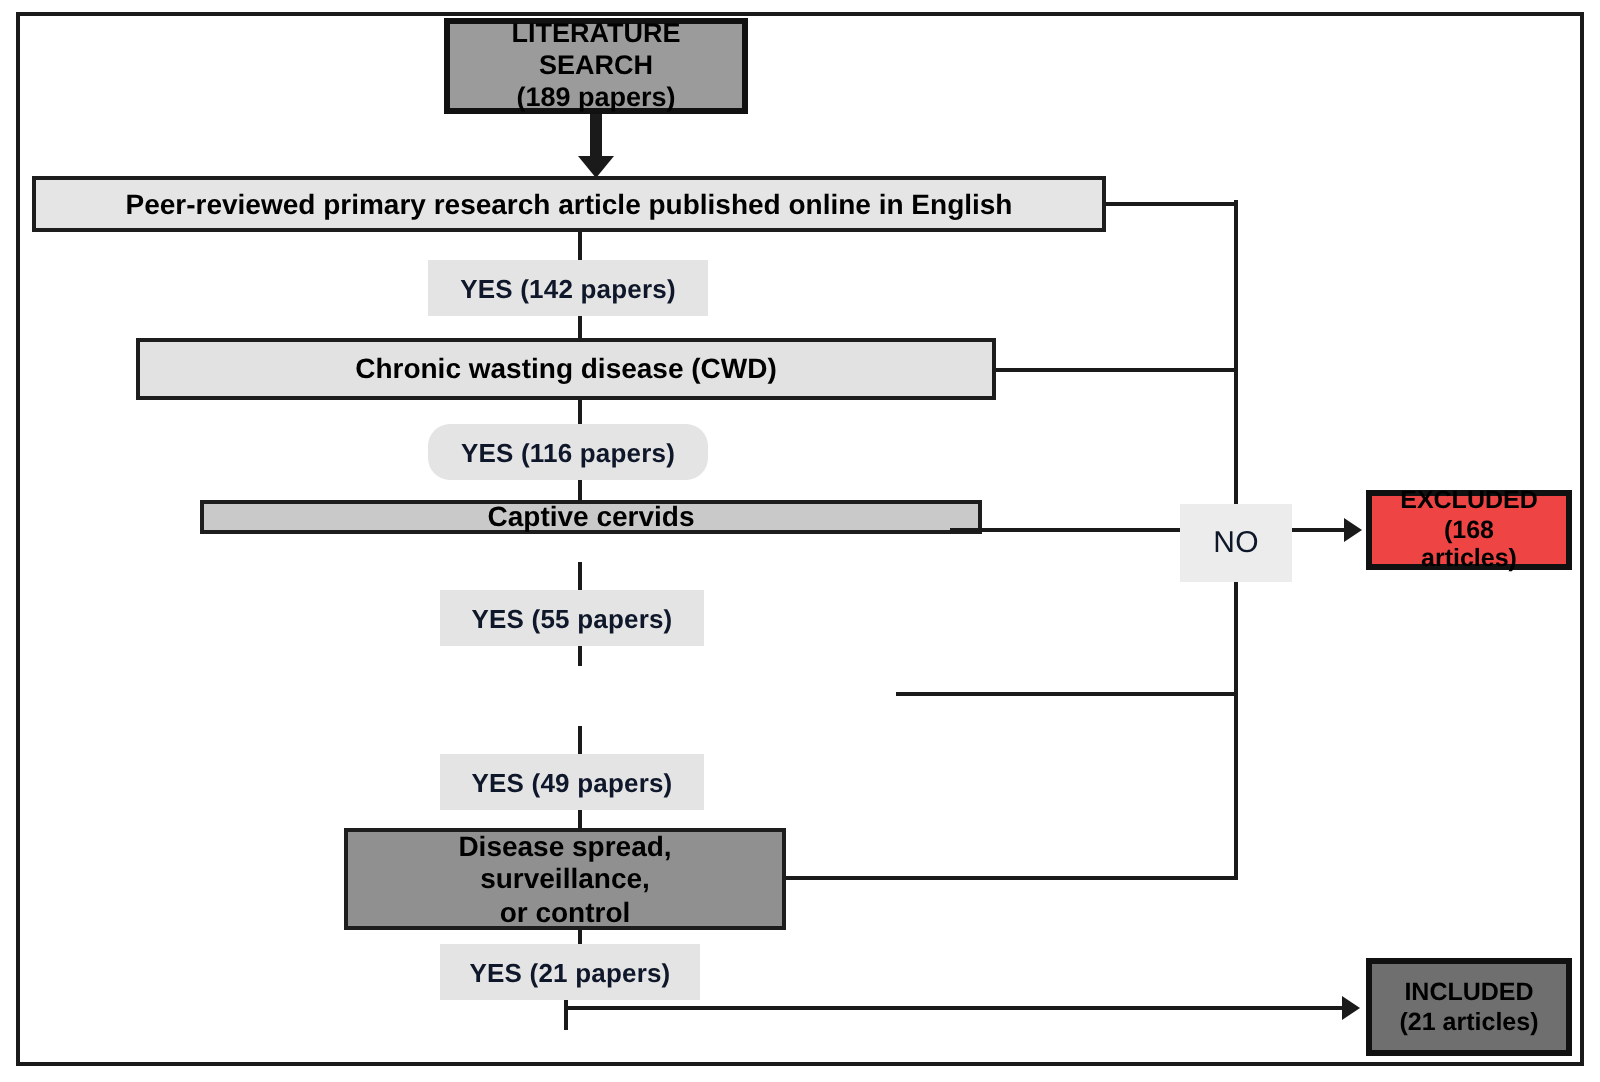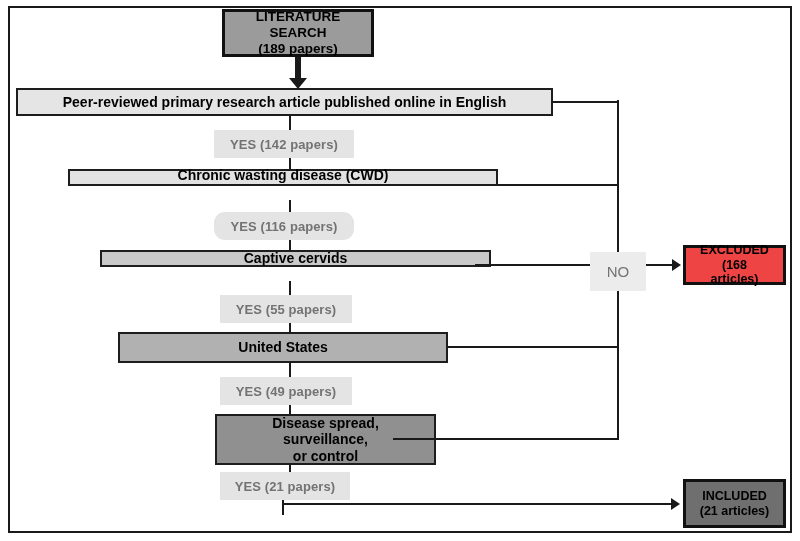--- a/index.html
+++ b/index.html
@@ -26,21 +26,21 @@
   .fill-cwd{background:#e2e2e2;}
   .fill-cap{background:#c9c9c9;}
   .fill-us{background:#b1b1b1;}
   .fill-dis{background:#909090;}
   .fill-exc{background:#ef4444;}
   .fill-inc{background:#6f6f6f;}
 
   
   .pill{position:absolute;box-sizing:border-box;display:flex;align-items:center;
         justify-content:center;background:#e4e4e4;font-weight:bold;font-size:13px;
-        color:#737373;letter-spacing:.1px;}
+        color:#0f172a;letter-spacing:.1px;}
   .pill.no{font-weight:normal;font-size:15px;background:#ececec;}
 
   
   .vline{position:absolute;background:#1a1a1a;width:2px;}
   .hline{position:absolute;background:#1a1a1a;height:2px;}
   .vline.thick{width:6px;}
 
   
   .arrow-down{position:absolute;width:0;height:0;
         border-left:9px solid transparent;border-right:9px solid transparent;
@@ -71,21 +71,21 @@
   </div>
 
   <div class="hline" style="left:553px;top:101px;width:66px;"></div>
 
   <div class="vline" style="left:289px;top:116px;height:17px;"></div>
 
   <div class="pill" style="left:214px;top:130px;width:140px;height:28px;">YES (142 papers)</div>
 
   <div class="vline" style="left:289px;top:158px;height:12px;"></div>
 
-  <div class="node med fill-cwd" style="left:68px;top:169px;width:430px;height:17px;font-size:14px;align-items:flex-end;">
+  <div class="node med fill-cwd" style="left:68px;top:169px;width:430px;height:31px;font-size:14px;">
     <span>Chronic wasting disease (CWD)</span>
   </div>
 
   <div class="hline" style="left:498px;top:184px;width:121px;"></div>
 
   <div class="vline" style="left:289px;top:200px;height:14px;"></div>
 
   <div class="pill" style="left:214px;top:212px;width:140px;height:28px;border-radius:11px;">YES (116 papers)</div>
 
   <div class="vline" style="left:289px;top:240px;height:11px;"></div>
@@ -95,33 +95,30 @@
   </div>
 
   <div class="hline" style="left:475px;top:264px;width:118px;"></div>
 
   <div class="vline" style="left:289px;top:281px;height:16px;"></div>
 
   <div class="pill" style="left:220px;top:295px;width:132px;height:28px;">YES (55 papers)</div>
 
   <div class="vline" style="left:289px;top:323px;height:10px;"></div>
 
-  <div class="node med fill-us" style="left:118px;top:332px;width:330px;height:31px;font-size:14px;">
-    <span>United States</span>
-  </div>
 
   <div class="hline" style="left:448px;top:346px;width:171px;"></div>
 
   <div class="vline" style="left:289px;top:363px;height:16px;"></div>
 
   <div class="pill" style="left:220px;top:377px;width:132px;height:28px;">YES (49 papers)</div>
 
   <div class="vline" style="left:289px;top:405px;height:10px;"></div>
 
-  <div class="node med fill-dis" style="left:172px;top:414px;width:221px;height:51px;font-size:14px;margin-left:43px;">
+  <div class="node med fill-dis" style="left:172px;top:414px;width:221px;height:51px;font-size:14px;">
     <span>
       <span>Disease spread, surveillance,</span>
       <span>or control</span>
     </span>
   </div>
 
   <div class="hline" style="left:393px;top:438px;width:226px;"></div>
 
   <div class="vline" style="left:289px;top:465px;height:8px;"></div>
 

